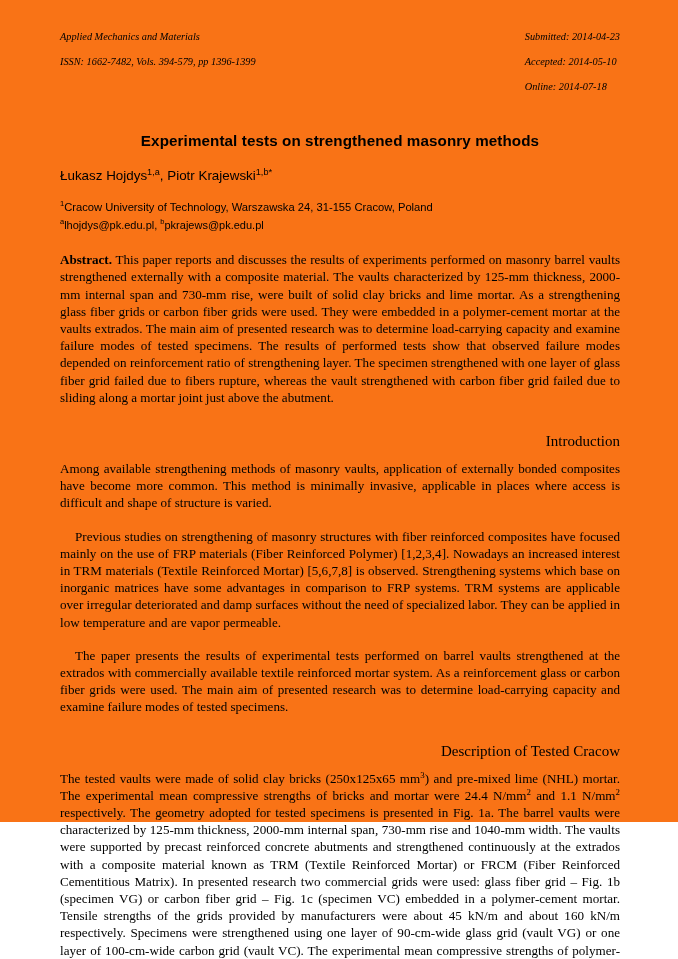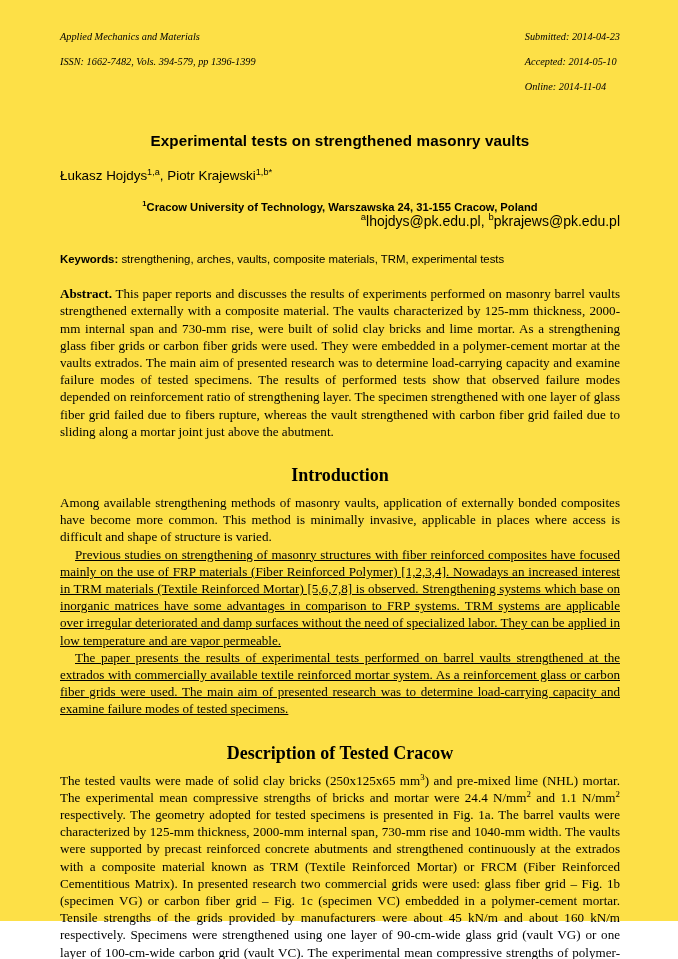--- a/index.html
+++ b/index.html
@@ -10,22 +10,22 @@
   body {
     width: 678px;
     height: 959px;
     font-family: "Liberation Serif", "DejaVu Serif", serif;
     color: #000000;
     overflow: hidden;
   }
   .page {
     position: relative;
     width: 678px;
-    height: 921px;
-    background: #fde047;
+    height: 822px;
+    background: #f97316;
     box-sizing: border-box;
     padding: 18px 58px 0 60px;
   }
 
   
   .masthead {
     display: flex;
     justify-content: space-between;
     align-items: flex-start;
     font-style: italic;
@@ -50,29 +50,27 @@
     letter-spacing: 0.1px;
   }
   .authors {
     font-family: "Liberation Sans", "DejaVu Sans", sans-serif;
     font-size: 13.4px;
     margin-top: 19px;
   }
   .affiliation {
     font-family: "Liberation Sans", "DejaVu Sans", sans-serif;
     font-size: 11.2px;
-    text-align: center;
     margin-top: 18px;
-    font-weight: bold;
   }
   .emails {
     font-family: "Liberation Sans", "DejaVu Sans", sans-serif;
-    font-size: 14px;
-    text-align: right;
-    margin-top: 0;
+    font-size: 11px;
+    text-align: left;
+    margin-top: 6px;
   }
   sup {
     font-size: 0.68em;
     vertical-align: super;
     line-height: 0;
   }
   .star {
     font-size: 0.72em;
     vertical-align: super;
     line-height: 0;
@@ -93,74 +91,69 @@
   .abstract {
     font-size: 13.1px;
     line-height: 17.2px;
     text-align: justify;
     margin-top: 20px;
   }
   .abstract b {
     font-weight: bold;
   }
   h2.section {
-    font-size: 18px;
-    font-weight: bold;
-    text-align: center;
+    font-size: 15px;
+    font-weight: normal;
+    text-align: right;
     margin: 27px 0 0 0;
     line-height: 16px;
   }
   p.para {
     font-size: 13.1px;
     line-height: 17.2px;
     text-align: justify;
     margin: 11px 0 0 0;
   }
   p.para.indent {
-    margin-top: 0;
+    margin-top: 16px;
     text-indent: 15px;
-    text-decoration: underline;
   }
 </style>
 </head>
 <body>
 
 <div class="page">
 
   <div class="masthead">
     <div class="masthead-left">
       <div>Applied Mechanics and Materials</div>
       <div>ISSN: 1662-7482, Vols. 394-579, pp 1396-1399</div>
     </div>
     <div class="masthead-right">
       <div>Submitted: 2014-04-23</div>
       <div>Accepted: 2014-05-10</div>
-      <div>Online: 2014-11-04</div>
+      <div>Online: 2014-07-18</div>
     </div>
   </div>
 
-  <div class="title">Experimental tests on strengthened masonry vaults</div>
+  <div class="title">Experimental tests on strengthened masonry methods</div>
 
   <div class="authors">
     <span>Łukasz Hojdys</span><sup>1,a</sup><span>, </span><span>Piotr Krajewski</span><sup>1,b</sup><span class="star">*</span>
   </div>
 
   <div class="affiliation">
     <sup>1</sup><span>Cracow University of Technology, Warszawska 24, 31-155 Cracow, Poland</span>
   </div>
 
   <div class="emails">
     <sup>a</sup><span>lhojdys@pk.edu.pl,</span>
     <sup>b</sup><span>pkrajews@pk.edu.pl</span>
   </div>
 
-  <div class="keywords">
-    <b>Keywords:</b>
-    <span>strengthening, arches, vaults, composite materials, TRM, experimental tests</span>
-  </div>
 
   <div class="abstract">
     <b>Abstract.</b>
     <span>This paper reports and discusses the results of experiments performed on masonry barrel vaults strengthened externally with a composite material. The vaults characterized by 125-mm thickness, 2000-mm internal span and 730-mm rise, were built of solid clay bricks and lime mortar. As a strengthening glass fiber grids or carbon fiber grids were used. They were embedded in a polymer-cement mortar at the vaults extrados. The main aim of presented research was to determine load-carrying capacity and examine failure modes of tested specimens. The results of performed tests show that observed failure modes depended on reinforcement ratio of strengthening layer. The specimen strengthened with one layer of glass fiber grid failed due to fibers rupture, whereas the vault strengthened with carbon fiber grid failed due to sliding along a mortar joint just above the abutment.</span>
   </div>
 
   <h2 class="section">Introduction</h2>
   <p class="para">Among available strengthening methods of masonry vaults, application of externally bonded composites have become more common. This method is minimally invasive, applicable in places where access is difficult and shape of structure is varied.</p>
   <p class="para indent">Previous studies on strengthening of masonry structures with fiber reinforced composites have focused mainly on the use of FRP materials (Fiber Reinforced Polymer) [1,2,3,4]. Nowadays an increased interest in TRM materials (Textile Reinforced Mortar) [5,6,7,8] is observed. Strengthening systems which base on inorganic matrices have some advantages in comparison to FRP systems. TRM systems are applicable over irregular deteriorated and damp surfaces without the need of specialized labor. They can be applied in low temperature and are vapor permeable.</p>
   <p class="para indent">The paper presents the results of experimental tests performed on barrel vaults strengthened at the extrados with commercially available textile reinforced mortar system. As a reinforcement glass or carbon fiber grids were used. The main aim of presented research was to determine load-carrying capacity and examine failure modes of tested specimens.</p>

